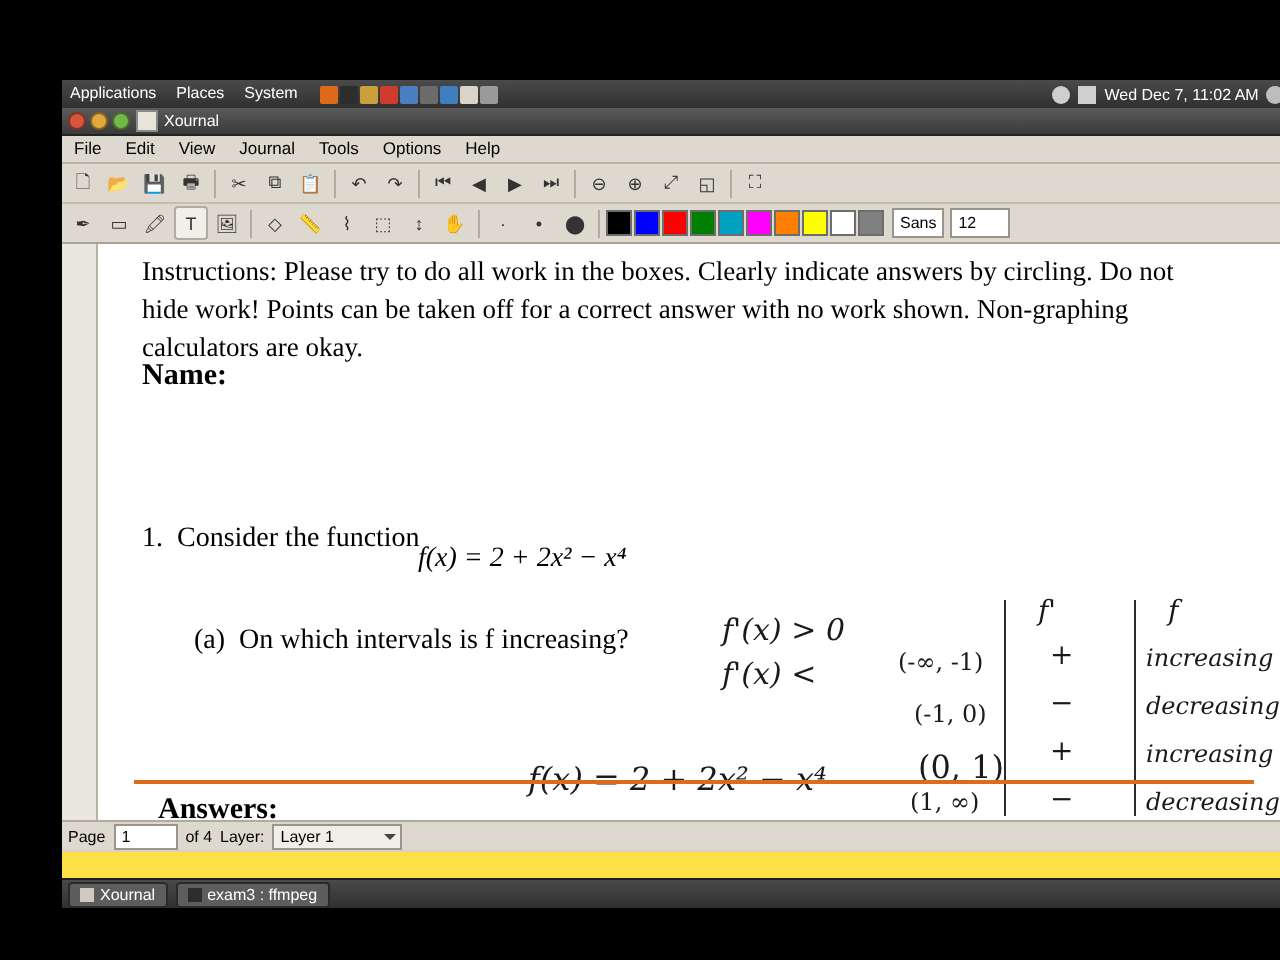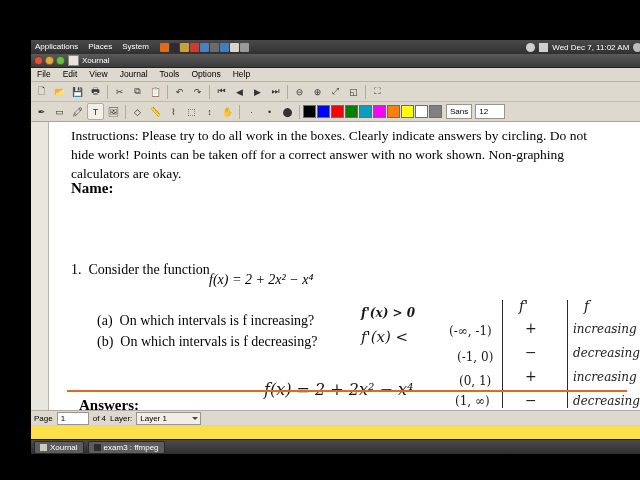--- a/index.html
+++ b/index.html
@@ -242,40 +242,36 @@
           &nbsp;<span>Consider the function</span>
         </div>
 
         <div class="func">f(x) = 2 + 2x² − x⁴</div>
 
         <div class="items">
           <div>
             <span>(a)</span>
             &nbsp;<span>On which intervals is f increasing?</span>
           </div>
-          <div>
-            <span>(b)</span>
-            &nbsp;<span>On which intervals is f decreasing?</span>
-          </div>
         </div>
 
         <div class="answers">Answers:</div>
 
-        <div class="ink ink-i" style="left:312px;top:184px;font-size:12px;font-weight:bold;">f'(x) &gt; 0</div>
+        <div class="ink ink-i" style="left:312px;top:184px;font-size:15px;">f'(x) &gt; 0</div>
         <div class="ink ink-i" style="left:312px;top:206px;font-size:15px;">f'(x) &lt;</div>
 
         <div class="tline" style="left:453px;top:178px;width:1px;height:108px;"></div>
         <div class="tline" style="left:518px;top:178px;width:1px;height:108px;"></div>
 
         <div class="ink ink-i" style="left:470px;top:176px;font-size:14px;">f'</div>
         <div class="ink ink-i" style="left:535px;top:176px;font-size:14px;">f</div>
 
         <div class="ink" style="left:400px;top:202px;font-size:12px;">(-∞, -1)</div>
         <div class="ink" style="left:408px;top:228px;font-size:12px;">(-1, 0)</div>
-        <div class="ink" style="left:410px;top:252px;font-size:12px;">(0, 1)</div>
+        <div class="ink" style="left:410px;top:252px;font-size:16px;">(0, 1)</div>
         <div class="ink" style="left:406px;top:272px;font-size:12px;">(1, ∞)</div>
 
         <div class="ink" style="left:476px;top:198px;font-size:14px;">+</div>
         <div class="ink" style="left:476px;top:222px;font-size:14px;">−</div>
         <div class="ink" style="left:476px;top:246px;font-size:14px;">+</div>
         <div class="ink" style="left:476px;top:270px;font-size:14px;">−</div>
 
         <div class="ink ink-i" style="left:524px;top:200px;font-size:12px;">increasing</div>
         <div class="ink ink-i" style="left:524px;top:224px;font-size:12px;">decreasing</div>
         <div class="ink ink-i" style="left:524px;top:248px;font-size:12px;">increasing</div>

